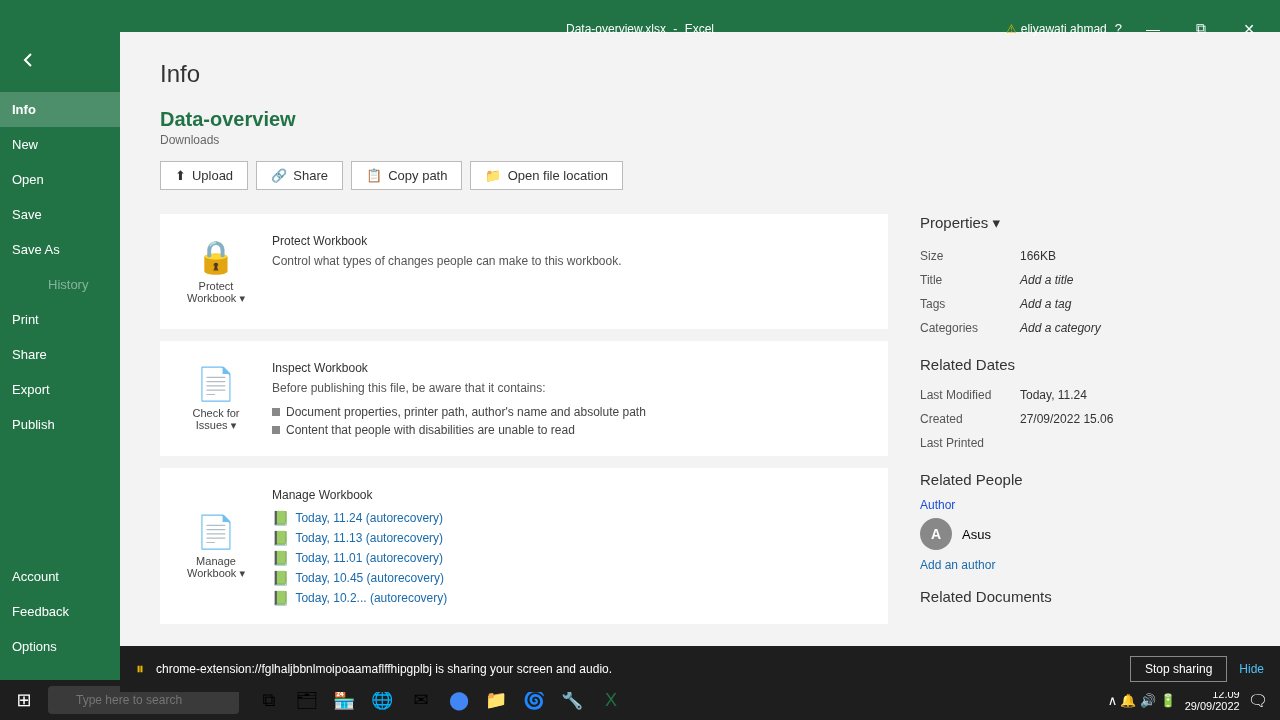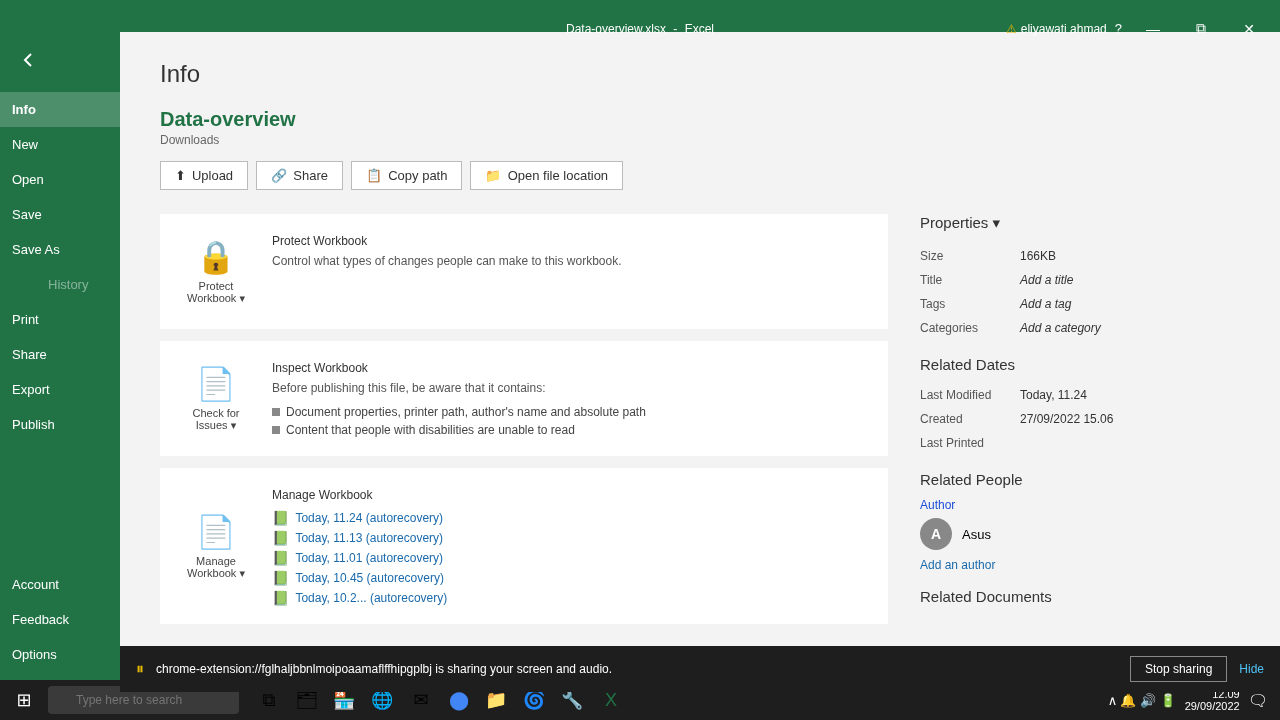--- a/index.html
+++ b/index.html
@@ -94,21 +94,21 @@
       padding: 10px 12px;
       color: #fff;
       cursor: pointer;
       font-size: 13px;
       display: block;
     }
     .sidebar-item.active { background: rgba(255,255,255,0.2); font-weight: 600; }
     .sidebar-item.disabled { color: rgba(255,255,255,0.45); cursor: default; padding-left: 48px; }
     .sidebar-spacer { flex: 1; }
     .sidebar-bottom {
-      padding-bottom: 8px;
+      padding-bottom: 16px;
     }
 
     
     .content {
       flex: 1;
       background: #f3f3f3;
       overflow-y: auto;
       padding: 28px 40px;
     }
     .page-title {

